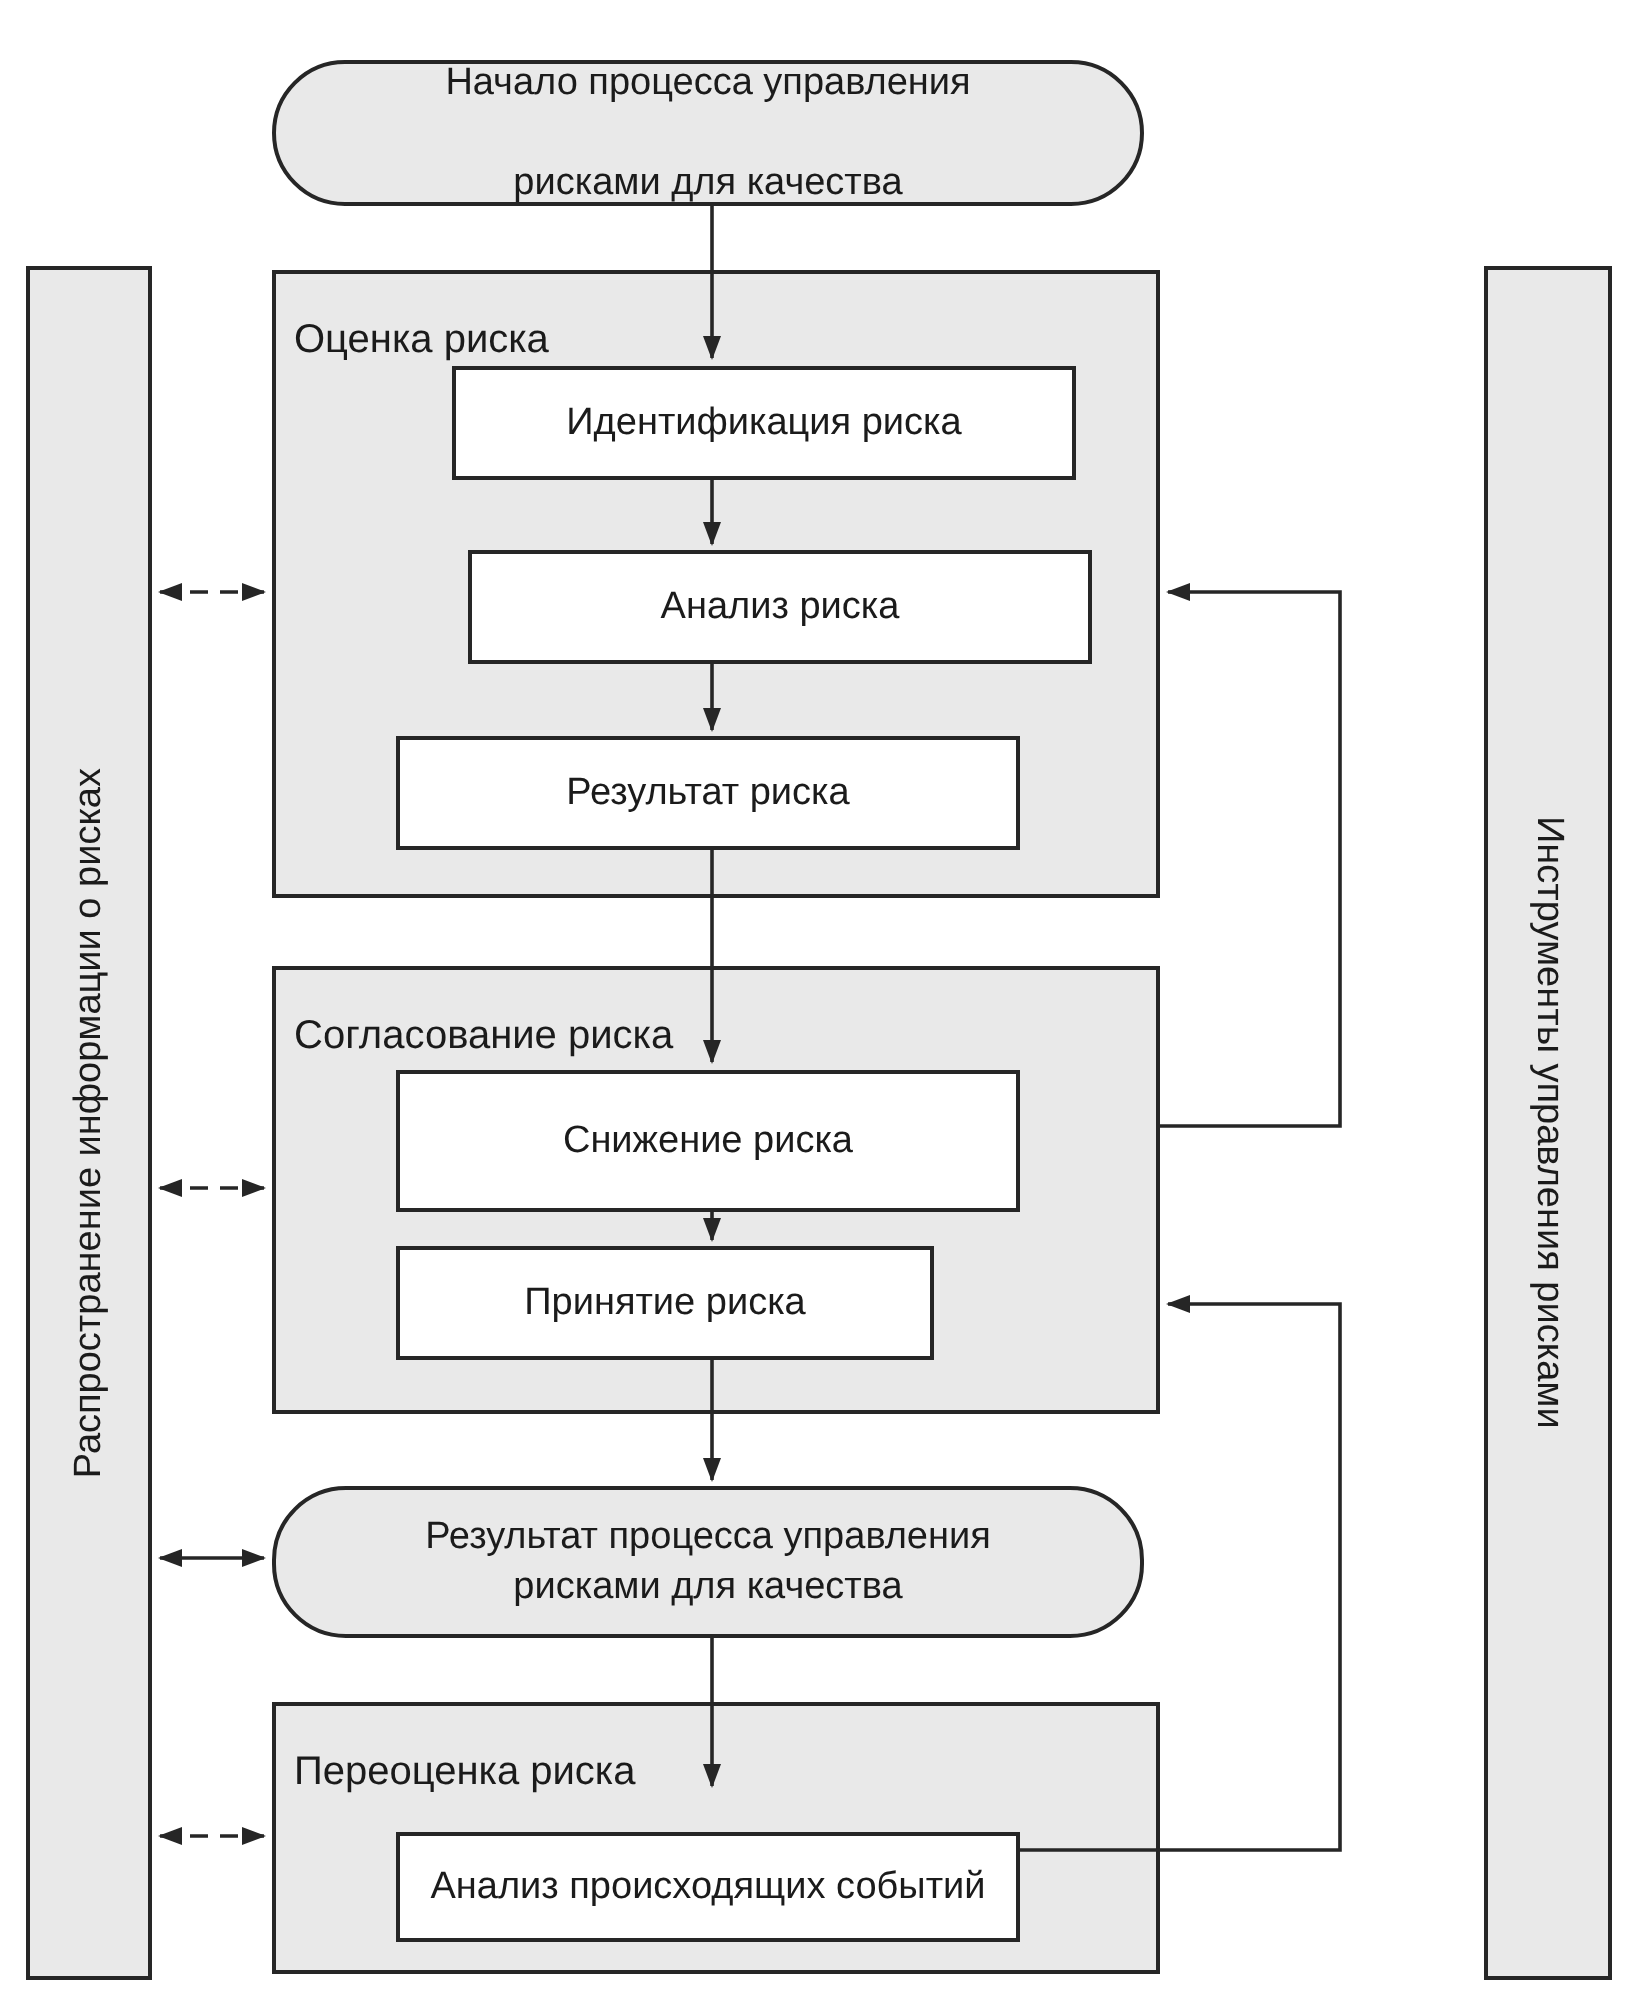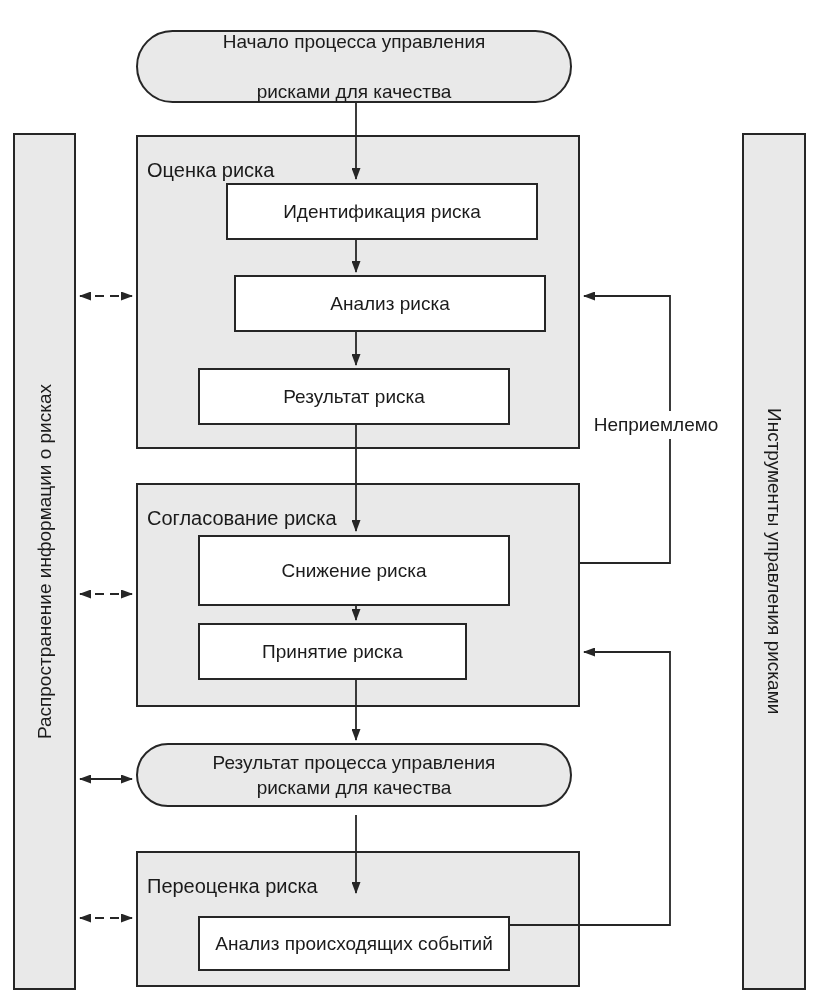--- a/index.html
+++ b/index.html
@@ -35,21 +35,21 @@
   .group-control{left:136px; top:483px; width:444px; height:224px;}
   .group-review{left:136px; top:851px; width:444px; height:136px;}
 
   .stadium{
     position:absolute; background:var(--fill); border:2px solid var(--stroke);
     border-radius:37px; box-sizing:border-box; z-index:3;
     display:flex; flex-direction:column; align-items:center; justify-content:center;
     text-align:center; font-size:19px; line-height:1.32;
   }
   .stadium-start{left:136px; top:30px; width:436px; height:73px;gap:25px;}
-  .stadium-output{left:136px; top:743px; width:436px; height:64px;text-align:center;}
+  .stadium-output{left:136px; top:743px; width:436px; height:76px;text-align:center;}
 
   .step-box{
     position:absolute; background:var(--box_fill); border:2px solid var(--stroke);
     box-sizing:border-box; z-index:3;
     display:flex; align-items:center; justify-content:center;
     text-align:center; font-size:19px;
   }
   .box-identification{left:198px; top:183px; width:312px; height:57px;margin-left:28px;}
   .box-analysis{left:198px; top:275px; width:312px; height:57px;margin-left:36px;}
   .box-evaluation{left:198px; top:368px; width:312px; height:57px;}
@@ -121,15 +121,14 @@
     <div>Результат процесса управления</div>
     <div>рисками для качества</div>
   </div>
 
   <div class="group group-review">
     <div class="group-title">Переоценка риска</div>
   </div>
 
   <div class="step-box box-event-review">Анализ происходящих событий</div>
 
-  <div class="float-label">Неприемлемо</div>
 
 </div>
 
 </body></html>

